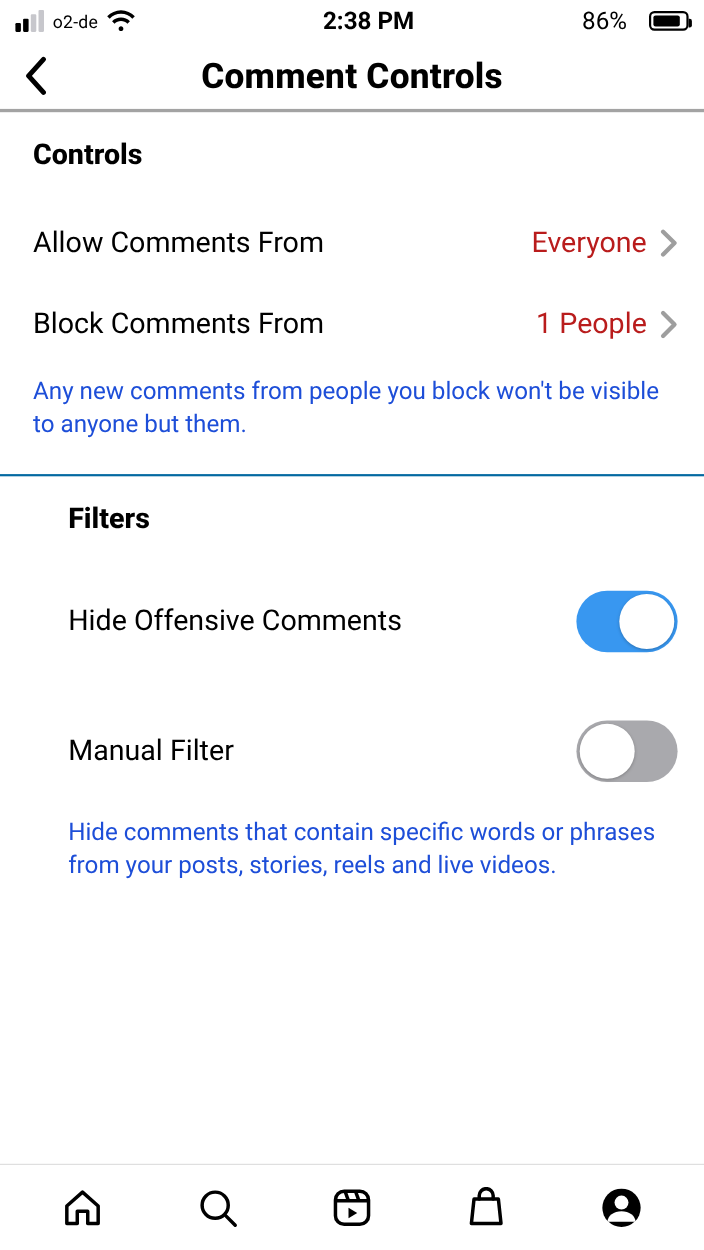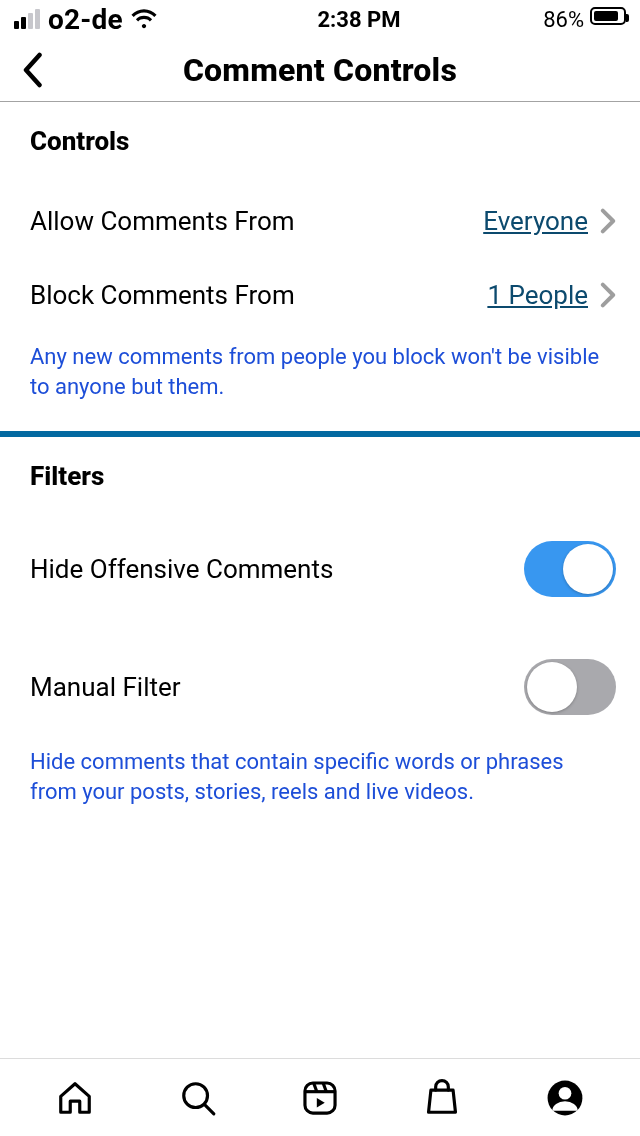--- a/index.html
+++ b/index.html
@@ -14,71 +14,71 @@
     .status-bar {
       height: 38px;
       display: flex;
       align-items: center;
       justify-content: space-between;
       padding: 0 14px;
       font-size: 22px;
       font-weight: 600;
     }
     .status-left { display: flex; align-items: center; gap: 8px; }
-    .status-right { display: flex; gap: 6px; }
+    .status-right { display: flex; align-items: center; gap: 20px; }
     .signal-bars { display: flex; align-items: flex-end; gap: 2px; }
     .signal-bars span { width: 5px; background: #c7c7cc; border-radius: 1px; }
     .signal-bars span:nth-child(1){height:8px;background:#000;}
     .signal-bars span:nth-child(2){height:12px;background:#000;}
     .signal-bars span:nth-child(3){height:16px;}
     .signal-bars span:nth-child(4){height:20px;}
-    .carrier { font-weight: 700; font-size: 28px; letter-spacing: 0.2px; }
+    .carrier { font-weight: 400; font-size: 16px; letter-spacing: 0.2px; }
     .wifi-icon svg { display: block; }
     .clock { font-weight: 700; font-size: 22px; margin-left: 18px; }
     .battery-pct { font-weight: 400; font-size: 22px; }
     .battery { width: 36px; height: 18px; border: 2px solid #000; border-radius: 5px; position: relative; display: flex; align-items: center; padding: 2px; }
     .battery::after { content:""; position:absolute; right:-5px; top:5px; width:3px; height:8px; background:#000; border-radius:0 2px 2px 0; }
     .battery .fill { height:100%; width:86%; background:#000; border-radius:2px; }
 
     .nav-header {
       height: 64px;
       display: flex;
       align-items: center;
       position: relative;
       padding: 0 10px;
-      border-bottom: 1px solid #a3a3a3;
+      border-bottom: 3px solid #a3a3a3;
     }
     .back-btn { width:44px; height:44px; display:flex; align-items:center; justify-content:center; }
     .nav-title {
       position: absolute;
       left: 0; right: 0;
       text-align: center;
       font-size: 32px;
       font-weight: 800;
       letter-spacing: 0.2px;
       pointer-events: none;
     }
 
     .content { padding: 0; }
-    .section { border-bottom: 6px solid #0369a1; padding: 24px 0 26px 0; }
+    .section { border-bottom: 2px solid #0369a1; padding: 24px 0 26px 0; }
     .section-title {
       font-size: 26px;
       font-weight: 800;
       padding: 0 30px 28px 30px;
     }
     .row {
       display: flex;
       align-items: center;
       justify-content: space-between;
       padding: 22px 24px 22px 30px;
       gap: 28px;
     }
     .row-label { font-size: 26px; font-weight: 400; }
     .row-value-wrap { display:flex; align-items:center; gap:12px; }
-    .row-value { font-size: 26px; color: #0c4a6e; font-weight: 400; text-decoration: underline; }
+    .row-value { font-size: 26px; color: #b91c1c; font-weight: 400; }
     .chevron { color: #9e9e9e; }
     .hint {
       font-size: 22px;
       line-height: 1.35;
       color: #1d4ed8;
       padding: 10px 30px 4px 30px;
     }
 
     .toggle {
       width: 92px; height: 56px; border-radius: 30px; position: relative;
@@ -169,21 +169,21 @@
           <svg width="16" height="26" viewBox="0 0 12 20" fill="none">
               <path d="M2 2 L10 10 L2 18" stroke="#9e9e9e" stroke-width="3" stroke-linecap="round" stroke-linejoin="round"></path>
             </svg>
         </span>
       </div>
     </div>
 
     <div class="hint">Any new comments from people you block won't be visible to anyone but them.</div>
   </div>
 
-  <div class="section" style="border-bottom:none;">
+  <div class="section" style="border-bottom:none;margin-left:32px;">
     <div class="section-title">Filters</div>
 
     <div class="row">
       <div class="row-label">Hide Offensive Comments</div>
       <div class="toggle on">
           <div class="knob"></div>
         </div>
     </div>
 
     <div class="row" style="margin-top:18px;">

